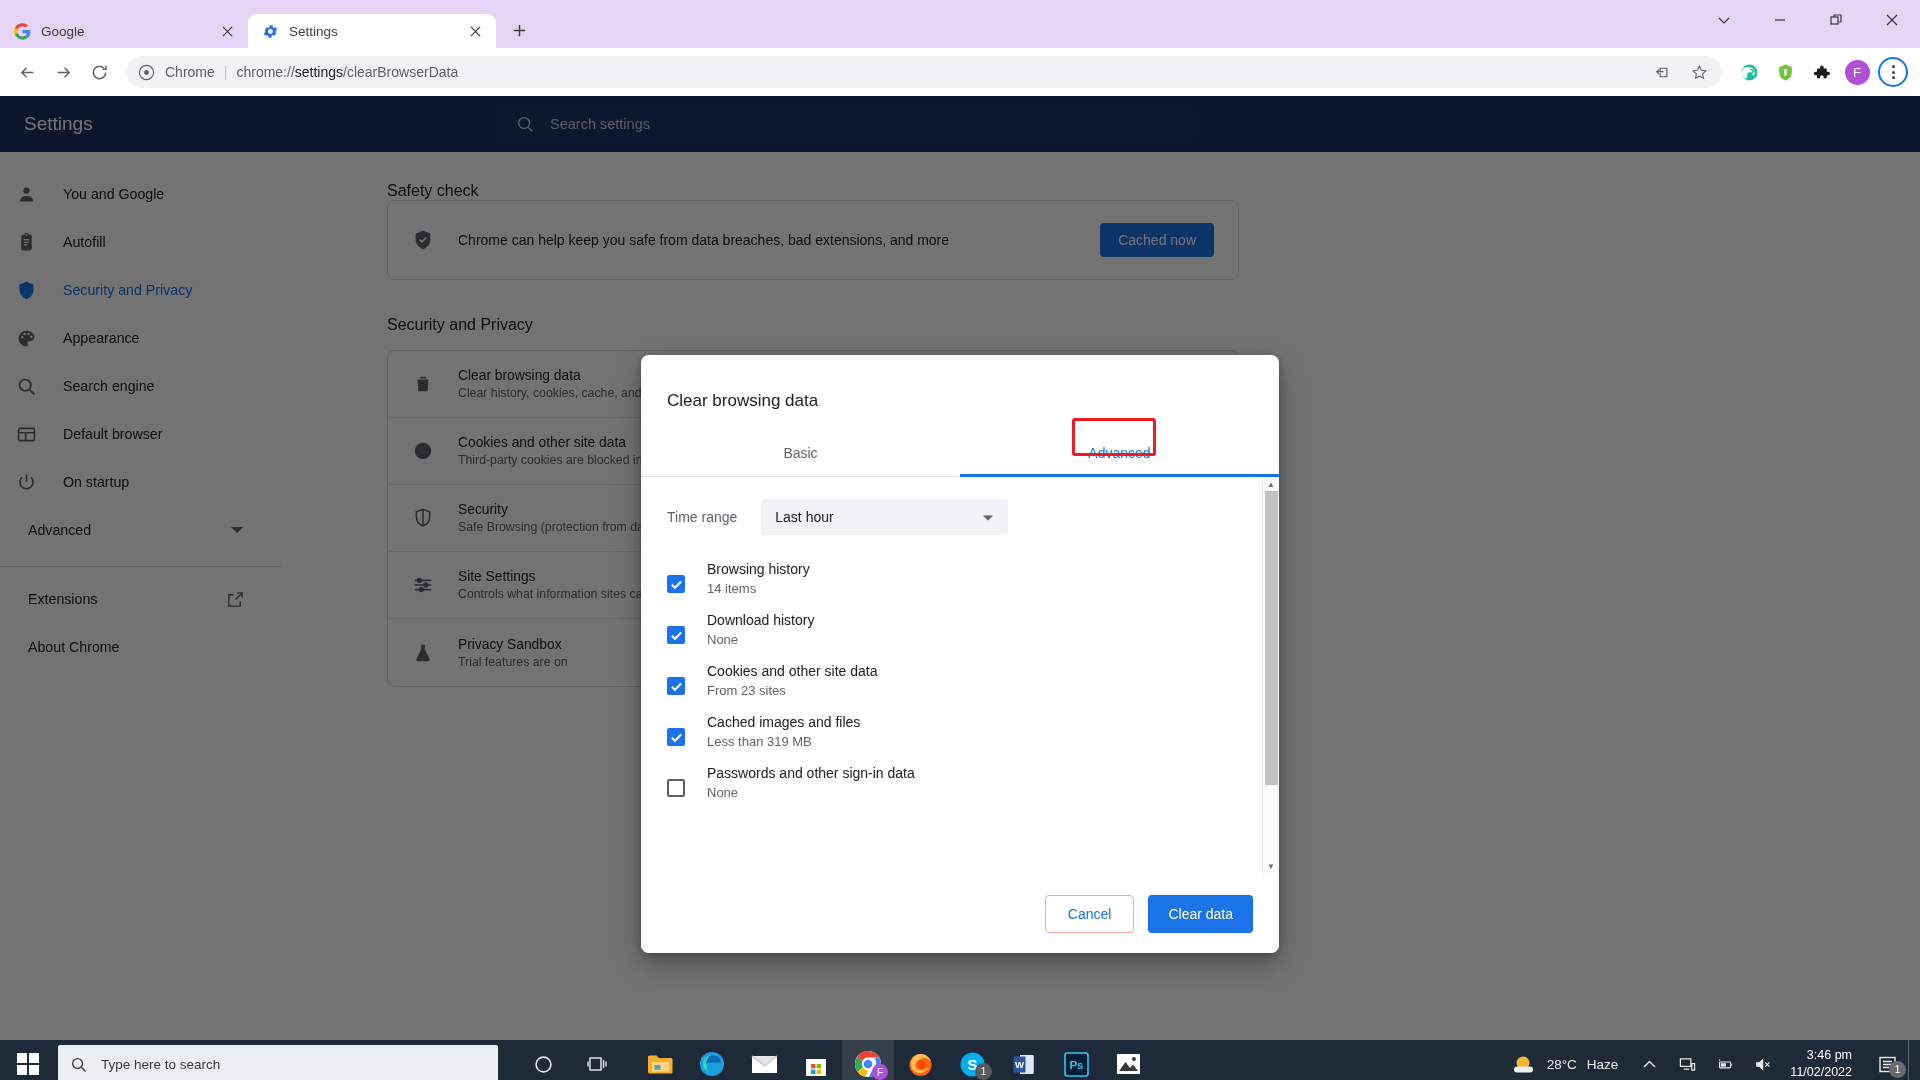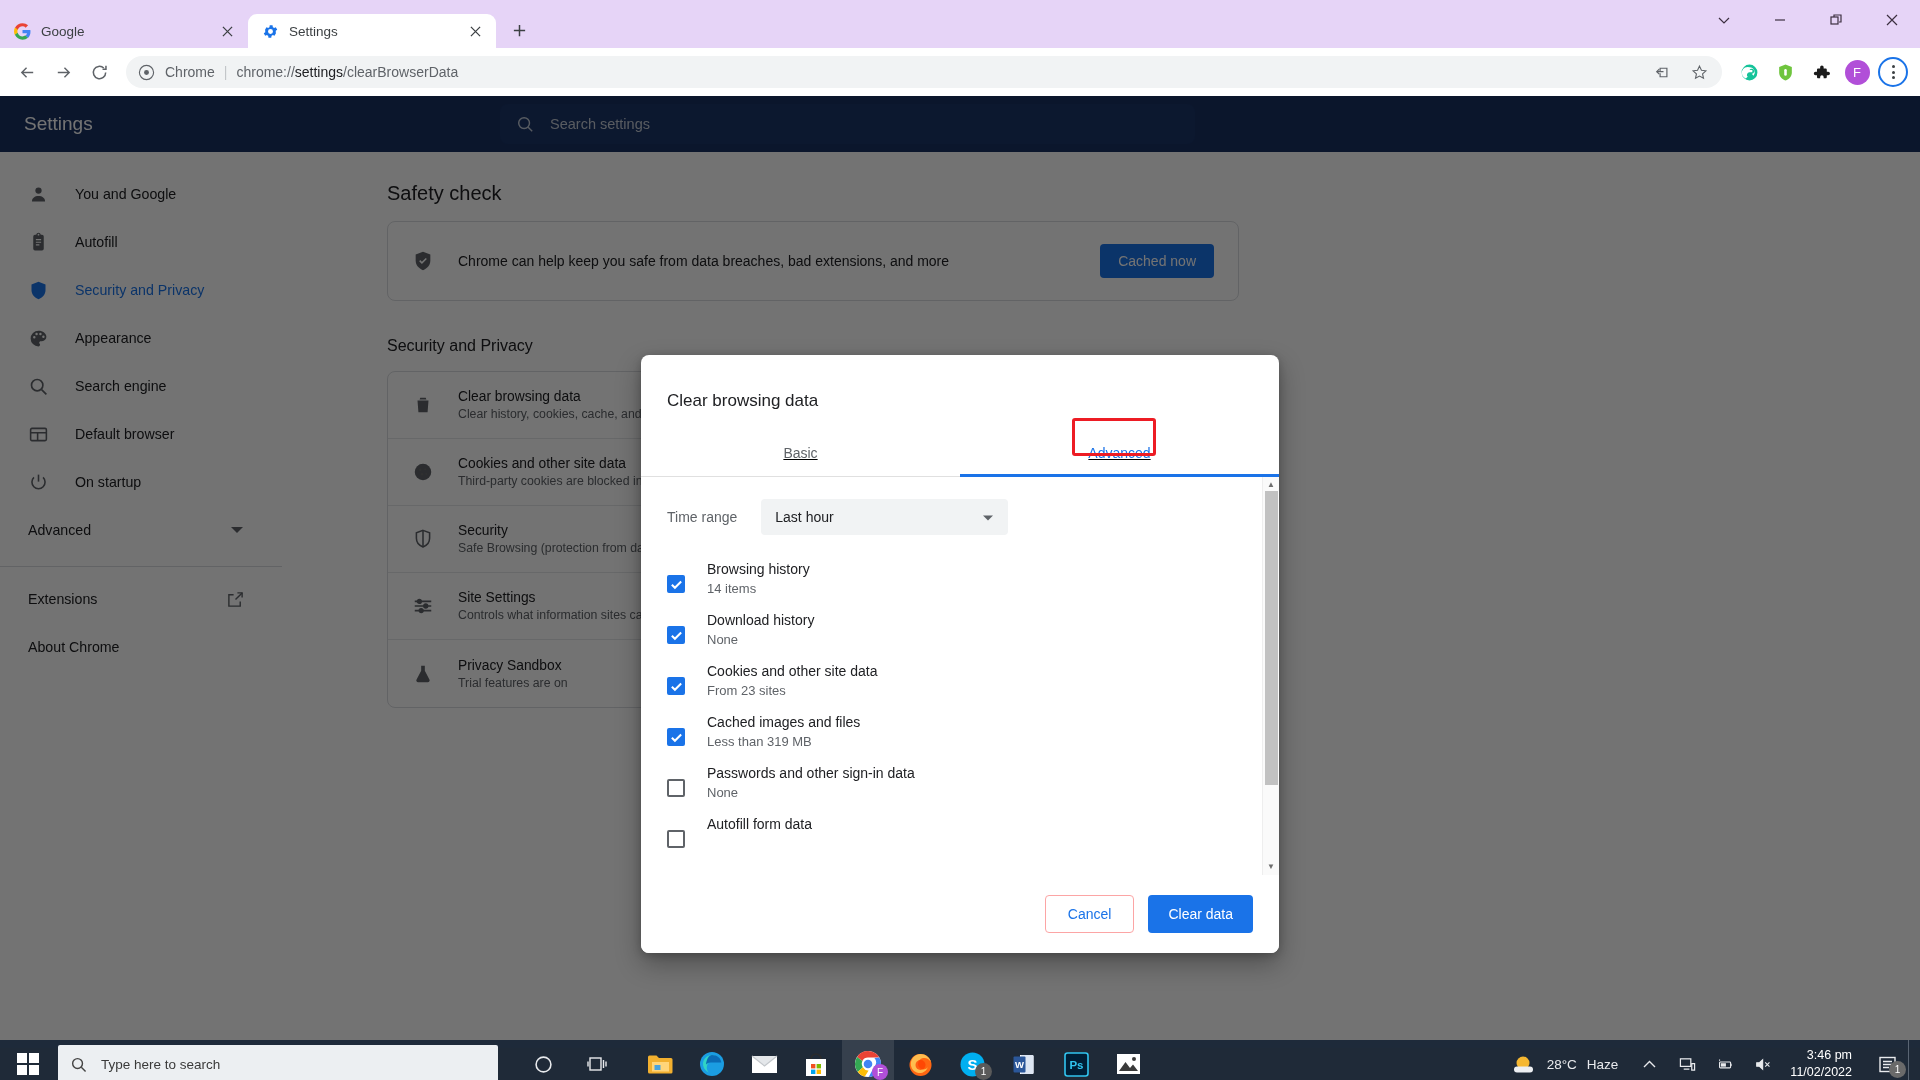--- a/index.html
+++ b/index.html
@@ -97,38 +97,38 @@
   .settings-search {
     width: 695px; height: 40px; background: #1b3569; border-radius: 8px;
     display: flex; align-items: center; padding: 0 16px; gap: 16px;
   }
   .settings-search svg { width: 18px; height: 18px; color: #c2cbd8; flex: 0 0 18px; }
   .settings-search span { color: #c4cbd6; font-size: 14.5px; }
 
   .settings-body { display: flex; height: 888px; background: #fff; }
   .sidebar { width: 282px; padding-top: 18px; }
   .side-item {
-    height: 48px; display: flex; align-items: center; gap: 26px; padding-left: 28px;
+    height: 48px; display: flex; align-items: center; gap: 26px; padding-left: 16px;
     font-size: 14.2px; color: #202124;
   }
   .side-item .si-ico { width: 21px; height: 21px; flex: 0 0 21px; color: #5f6368; }
   .side-item.selected { color: #1a73e8; font-weight: 500; }
   .side-item.selected .si-ico { color: #1a73e8; }
   .side-item.with-caret { justify-content: flex-start; }
   .side-caret { margin-left: auto; margin-right: 38px; color: #5f6368; width: 14px; height: 14px; }
   .side-sep { height: 1px; background: #dadce0; margin: 12px 0 8px 0; }
   .side-plain {
     height: 48px; display: flex; align-items: center; padding-left: 28px;
     font-size: 14.2px; color: #202124;
   }
   .side-plain .ext-ico { margin-left: auto; margin-right: 38px; width: 17px; height: 17px; color: #5f6368; }
 
   .content { flex: 1 1 auto; padding: 30px 0 0 0; }
   .content-inner { width: 852px; margin-left: 105px; }
-  .sec-title { font-size: 20px; color: #202124; margin-bottom: 16px; }
+  .sec-title { font-size: 16px; color: #202124; }
   .card {
     border: 1px solid #dadce0; border-radius: 8px; background: #fff; margin-bottom: 36px;
   }
   .safety-row { display: flex; align-items: center; height: 78px; padding: 0 24px; gap: 24px; }
   .safety-ico { width: 22px; height: 22px; color: #5f6368; flex: 0 0 22px; }
   .safety-text { font-size: 14px; color: #202124; }
   .check-now {
     margin-left: auto; background: #1a73e8; color: #fff; font-size: 14px; font-weight: 500;
     border: none; border-radius: 4px; padding: 9px 18px;
   }
@@ -147,21 +147,21 @@
 
   
   .modal {
     position: absolute; left: 641px; top: 259px; width: 638px; height: 598px;
     background: #fff; border-radius: 8px; z-index: 60;
     box-shadow: 0 11px 26px rgba(0,0,0,0.30), 0 2px 8px rgba(0,0,0,0.20);
     display: flex; flex-direction: column; overflow: hidden;
   }
   .modal-title { font-size: 17px; color: #202124; padding: 36px 0 0 26px; }
   .modal-tabs {
-    display: flex; margin-top: 20px; border-bottom: 1px solid #e0e0e0; position: relative; text-decoration: underline;
+    display: flex; margin-top: 20px; border-bottom: 1px solid #e0e0e0; position: relative;
   }
   .mtab {
     flex: 1 1 0; text-align: center; font-size: 14px; font-weight: 500;
     padding: 14px 0 15px 0; color: #5f6368; position: relative;
   }
   .mtab.active { color: #1a73e8; }
   .mtab.active::after {
     content: ""; position: absolute; left: 0; right: 0; bottom: -1px; height: 3px; background: #1a73e8;
   }
   .tab-highlight {
@@ -653,28 +653,20 @@
               <div class="cb-row">
                 <span class="cb-box">
                   
                 </span>
                 <span class="cb-texts">
                   <span class="cb-title">Passwords and other sign-in data</span>
                   <span class="cb-sub">None</span>
                 </span>
               </div>
 
-              <div class="cb-row">
-                <span class="cb-box">
-                  
-                </span>
-                <span class="cb-texts">
-                  <span class="cb-title">Autofill form data</span>
-                </span>
-              </div>
 
             </div>
           </div>
 
           <div class="fakescroll">
             <span class="fs-arrow">▲</span>
             <span class="fs-arrow">▼</span>
             <span class="fs-thumb"></span>
           </div>
         </div>

